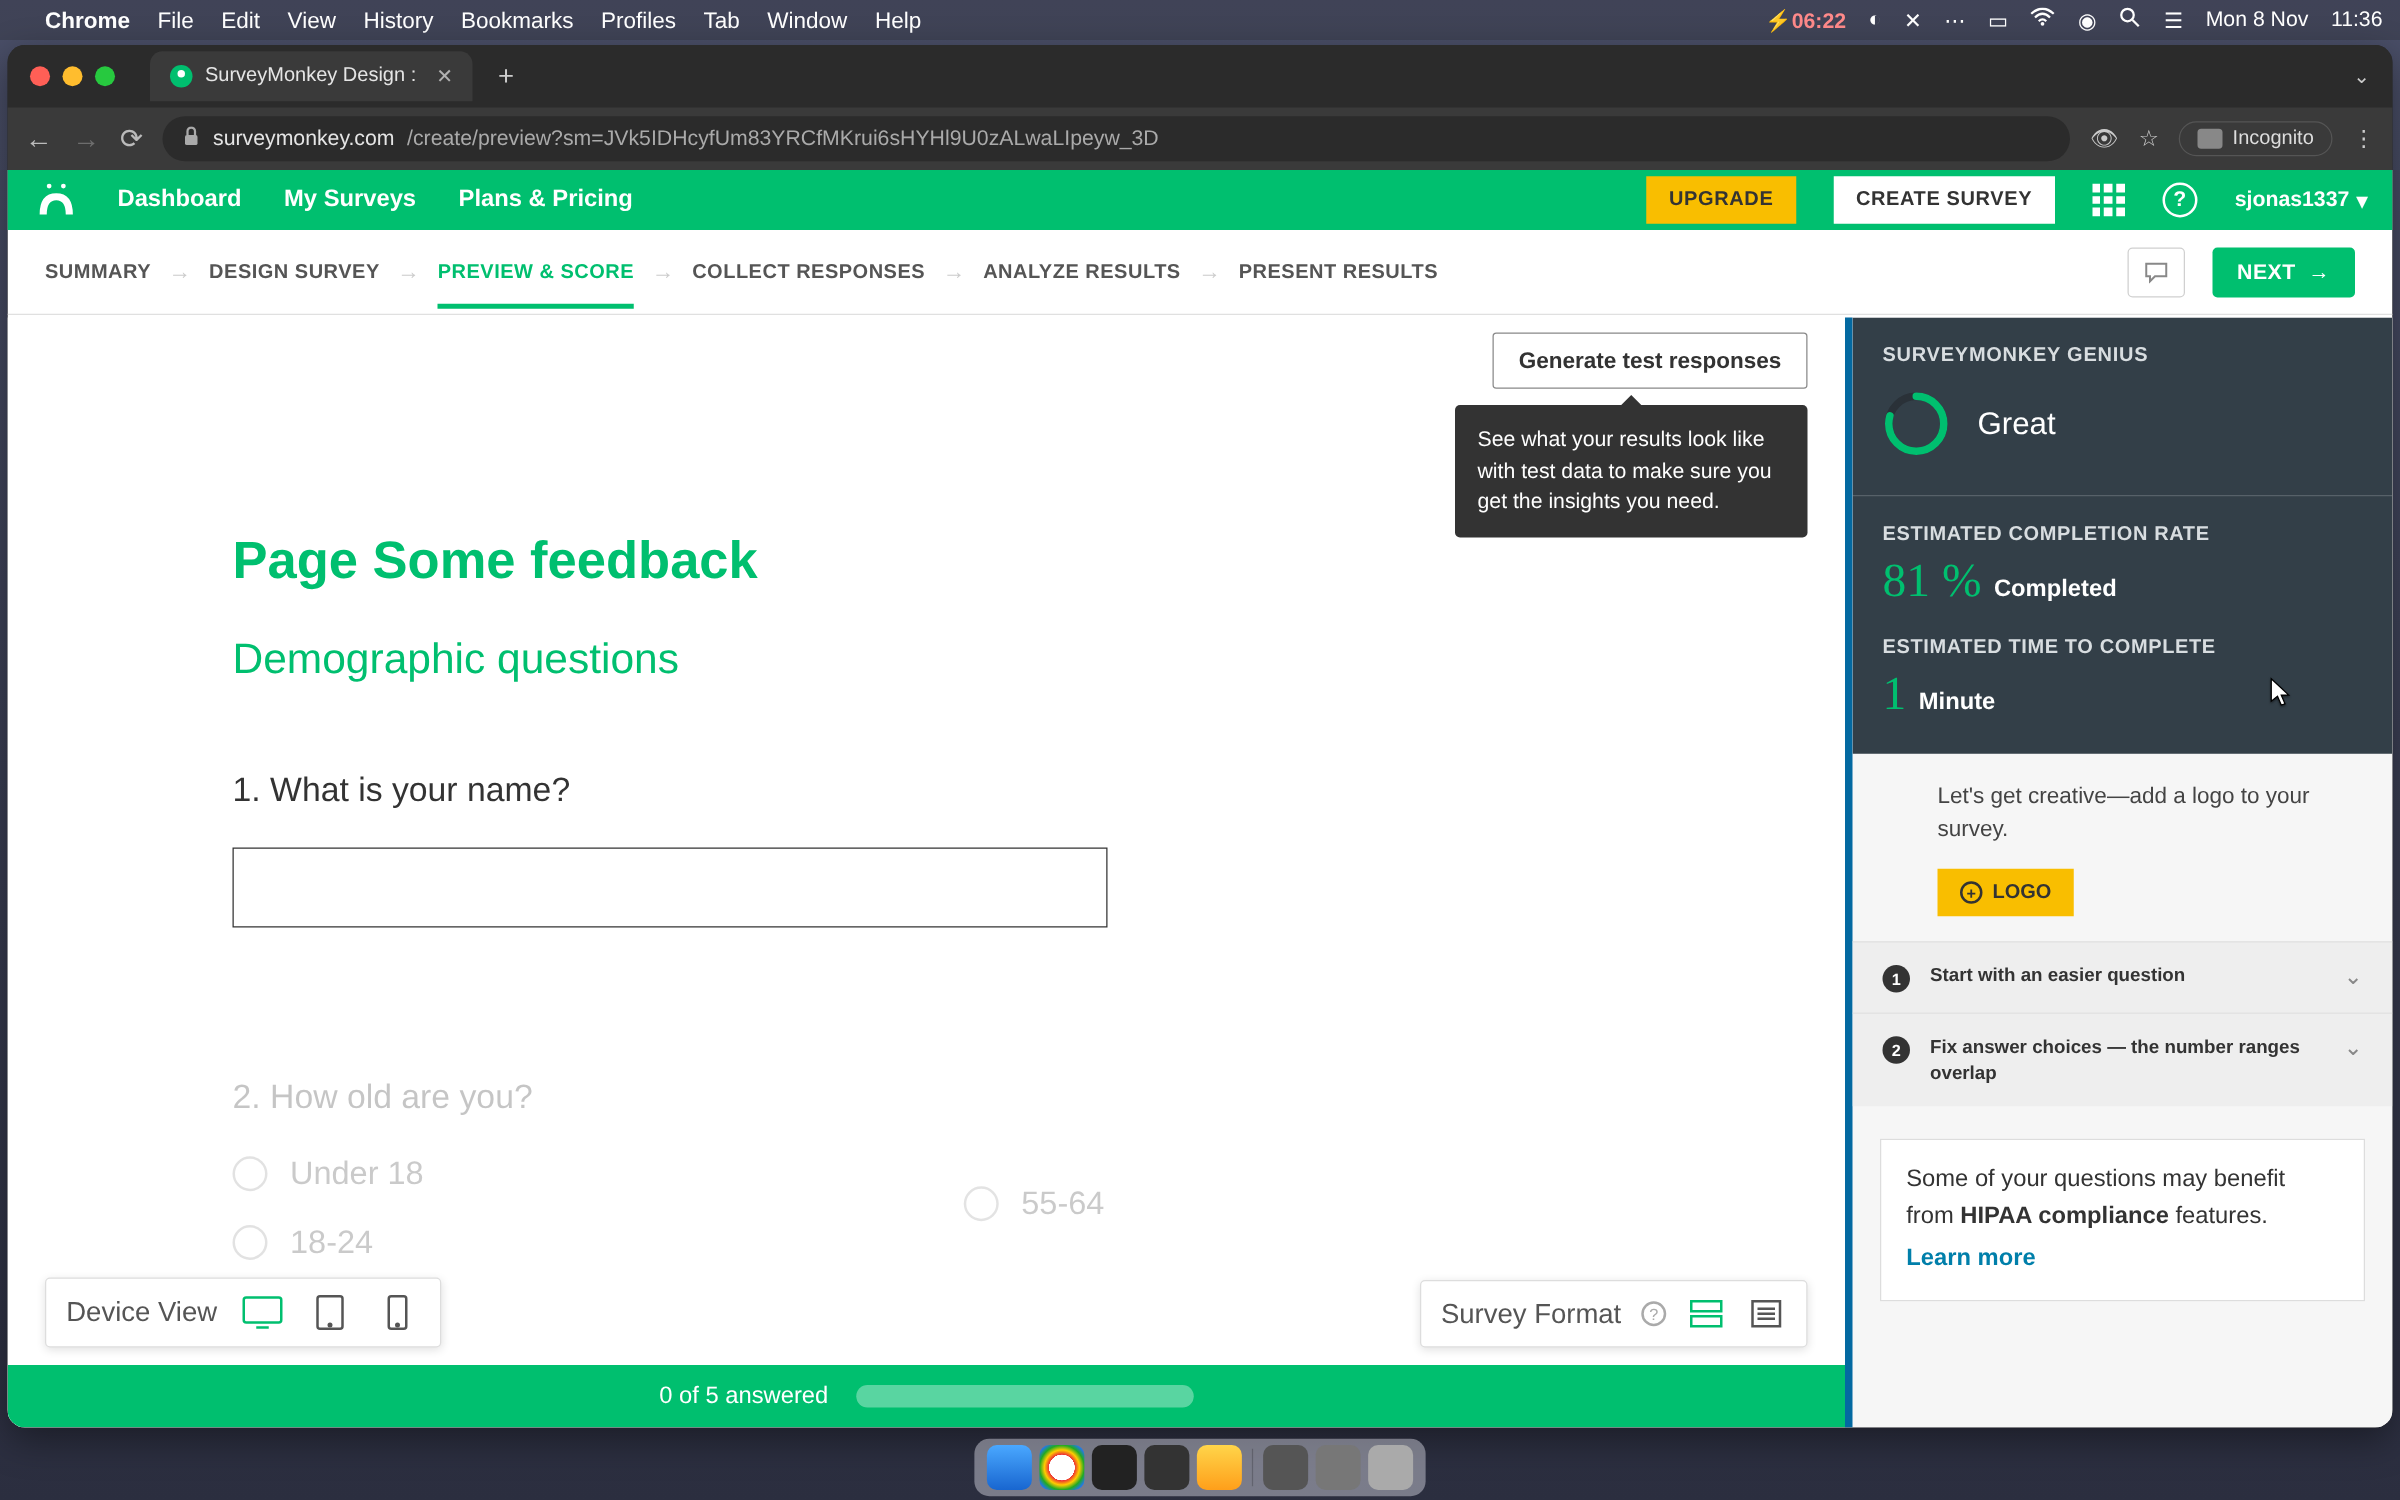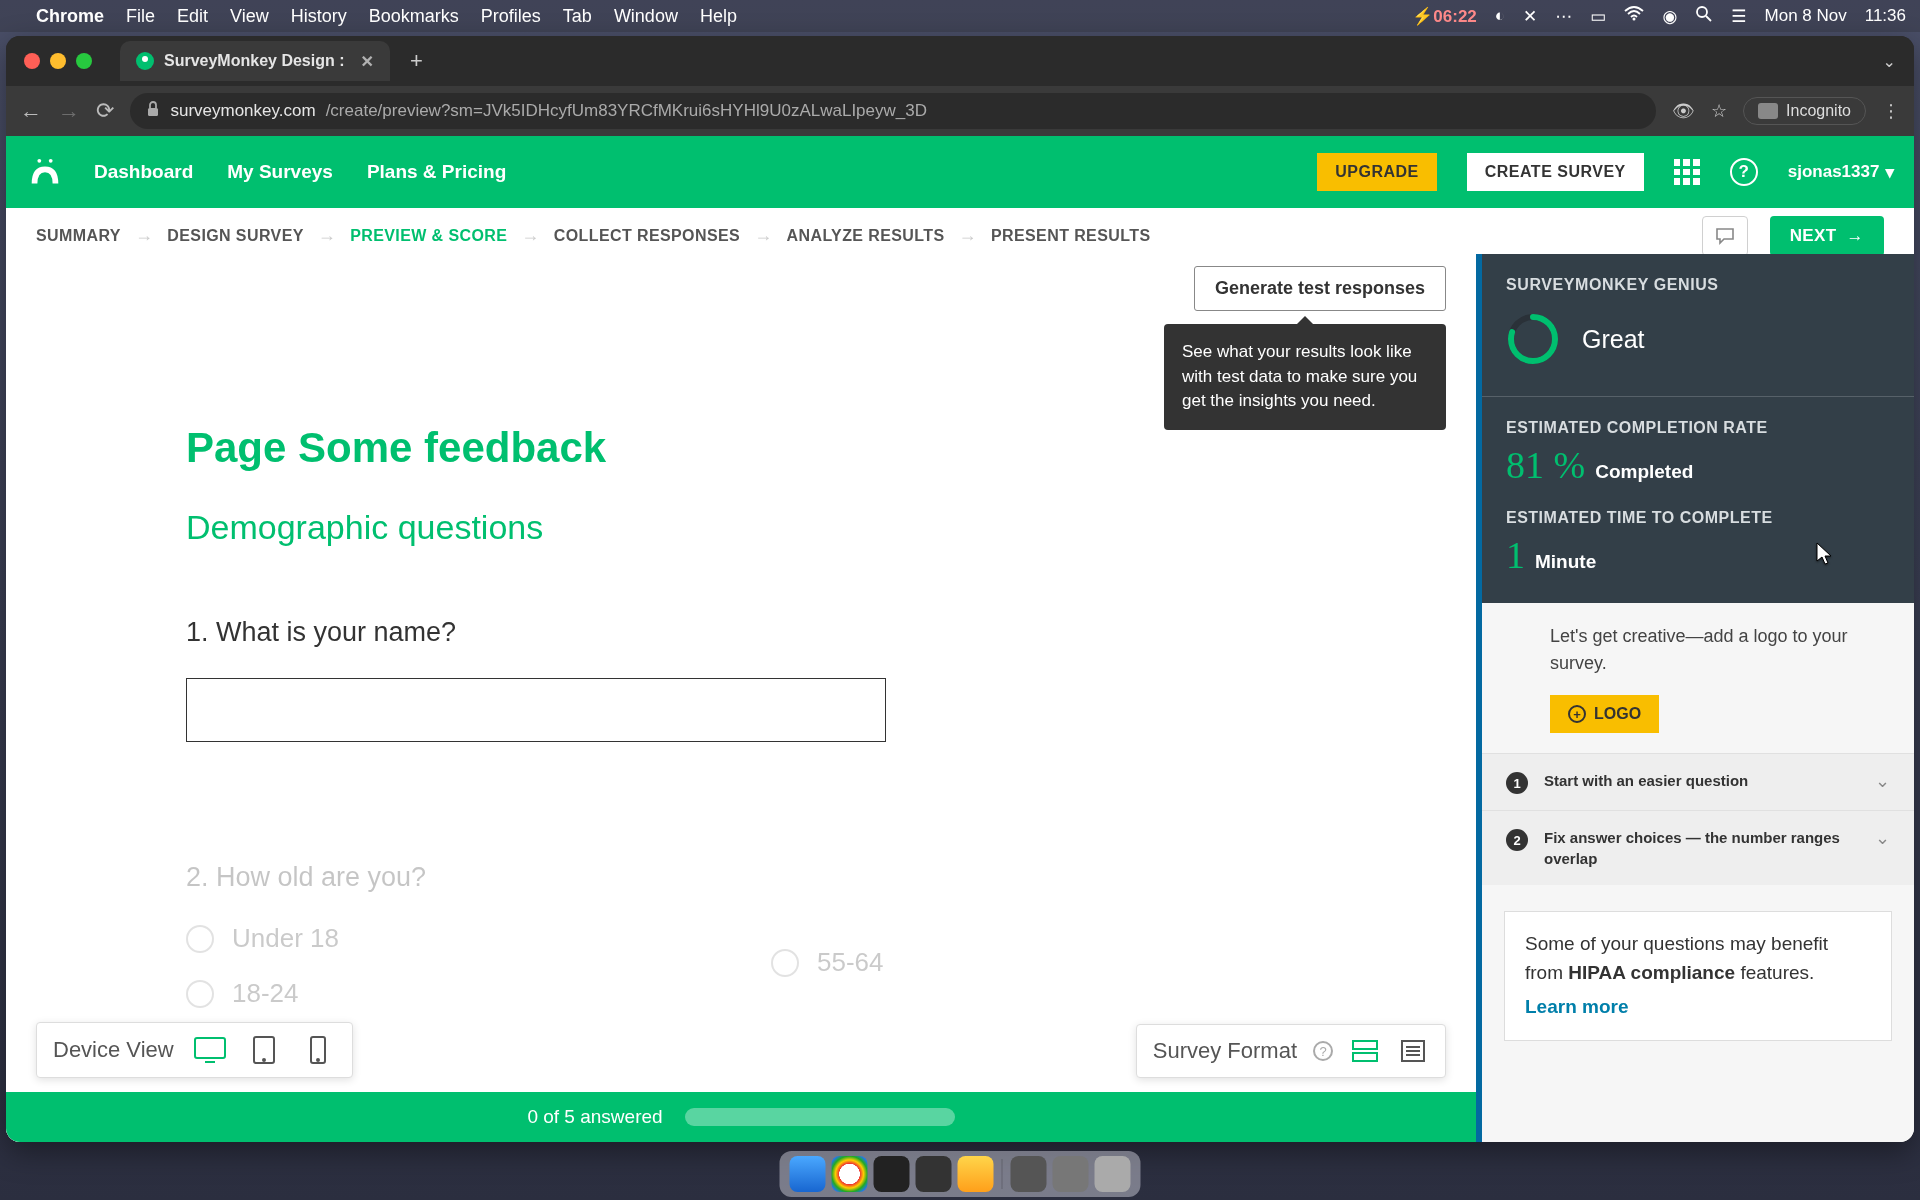--- a/index.html
+++ b/index.html
@@ -12,55 +12,55 @@
 .mac-menubar .spacer { flex: 1; }
 .mac-menubar .right { display: flex; align-items: center; gap: 18px; font-size: 17px; }
 .mac-menubar .battery-time { color: #ff8a8a; font-weight: 600; }
 
 
 .chrome-window { position: absolute; left: 6px; right: 6px; top: 36px; bottom: 58px; background: #2b2b2b; border-radius: 14px; overflow: hidden; box-shadow: 0 10px 30px rgba(0,0,0,0.4); }
 .tabbar { height: 50px; background: #2b2b2b; display: flex; align-items: center; padding-left: 18px; gap: 10px; }
 .traffic { display: flex; gap: 10px; margin-right: 18px; }
 .traffic span { width: 16px; height: 16px; border-radius: 50%; display: block; }
 .tl-close { background: #ff5f56; } .tl-min { background: #ffbd2e; } .tl-max { background: #27c93f; }
-.tab { display: flex; align-items: center; gap: 10px; background: #3a3a3a; color: #e5e5e5; height: 40px; padding: 0 16px; border-radius: 10px 10px 0 0; font-size: 16px; font-weight: bold; }
+.tab { display: flex; align-items: center; gap: 10px; background: #3a3a3a; color: #e5e5e5; height: 40px; padding: 0 16px; border-radius: 10px 10px 0 0; font-size: 16px; }
 .tab .sm-ico { width: 18px; height: 18px; background: #00bf6f; border-radius: 50%; position: relative; }
 .tab .sm-ico::after { content: ''; position: absolute; width: 6px; height: 6px; background: #fff; border-radius: 50%; top: 4px; left: 6px; }
 .tab .close-x { margin-left: 6px; opacity: 0.7; }
 .newtab { color: #ccc; font-size: 22px; margin-left: 10px; }
 .chrome-expand { margin-left: auto; margin-right: 18px; color: #ccc; }
 
 .addrbar { height: 50px; background: #3a3a3a; display: flex; align-items: center; padding: 0 14px; gap: 16px; }
 .navbtn { color: #bbb; font-size: 22px; }
 .navbtn.dis { opacity: 0.4; }
 .url-field { flex: 1; background: #2b2b2b; height: 36px; border-radius: 18px; display: flex; align-items: center; padding: 0 16px; color: #aaa; font-size: 17px; gap: 10px; }
 .url-field .lock { color: #aaa; }
 .url-domain { color: #e5e5e5; }
 .addr-right { display: flex; align-items: center; gap: 16px; color: #ccc; font-size: 18px; }
 .incognito { display: flex; align-items: center; gap: 8px; border: 1px solid #555; border-radius: 18px; padding: 4px 14px; font-size: 16px; color: #ddd; }
 .incognito .inc-ico { width: 20px; height: 16px; background: #888; border-radius: 3px; position: relative; }
 
 
 .viewport { position: absolute; top: 100px; bottom: 0; left: 0; right: 0; background: #fff; }
 
 
-.sm-top { height: 72px; background: #00bf6f; display: flex; align-items: center; padding: 0 20px; gap: 30px; color: #fff; font-size: 19px; font-weight: 600; }
+.sm-top { height: 48px; background: #00bf6f; display: flex; align-items: center; padding: 0 20px; gap: 30px; color: #fff; font-size: 19px; font-weight: 600; }
 .sm-logo { width: 38px; height: 30px; position: relative; }
 .sm-logo svg { fill: #fff; }
 .sm-top .links { display: flex; gap: 34px; }
 .sm-top .spacer { flex: 1; }
 .upgrade-btn { background: #f9be00; color: #333; font-weight: 700; padding: 10px 18px; font-size: 16px; letter-spacing: 0.5px; }
 .create-btn { background: #fff; color: #333; font-weight: 700; padding: 10px 18px; font-size: 16px; letter-spacing: 0.5px; }
 .apps-icon { width: 26px; height: 26px; display: grid; grid-template-columns: repeat(3,1fr); gap: 3px; }
 .apps-icon span { background: #fff; }
 .help-icon { width: 28px; height: 28px; border: 2.5px solid #fff; border-radius: 50%; display: flex; align-items: center; justify-content: center; font-weight: 700; font-size: 17px; }
 .user-menu { font-size: 17px; font-weight: 600; display: flex; align-items: center; gap: 6px; }
 
 
-.steps-bar { height: 56px; border-bottom: 1px solid #e0e0e0; display: flex; align-items: center; padding: 0 30px; gap: 14px; font-size: 16px; font-weight: 700; color: #555; letter-spacing: 0.4px; }
+.steps-bar { height: 68px; border-bottom: 1px solid #e0e0e0; display: flex; align-items: center; padding: 0 30px; gap: 14px; font-size: 16px; font-weight: 700; color: #555; letter-spacing: 0.4px; }
 .steps-bar .step { position: relative; padding: 19px 0; }
 .steps-bar .step.active { color: #00bf6f; }
 .steps-bar .step.active::after { content: ''; position: absolute; bottom: -1px; left: 0; right: 0; height: 4px; background: #00bf6f; }
 .step-arrow { color: #ccc; font-size: 18px; }
 .steps-bar .spacer { flex: 1; }
 .comment-btn { width: 46px; height: 40px; border: 1px solid #d0d0d0; border-radius: 4px; display: flex; align-items: center; justify-content: center; color: #888; margin-right: 8px; }
 .next-btn { background: #00bf6f; color: #fff; height: 40px; padding: 0 20px; display: flex; align-items: center; gap: 10px; font-weight: 700; font-size: 17px; border-radius: 4px; }
 
 
 .main-area { position: absolute; top: 118px; bottom: 0; left: 0; right: 0; display: flex; }

